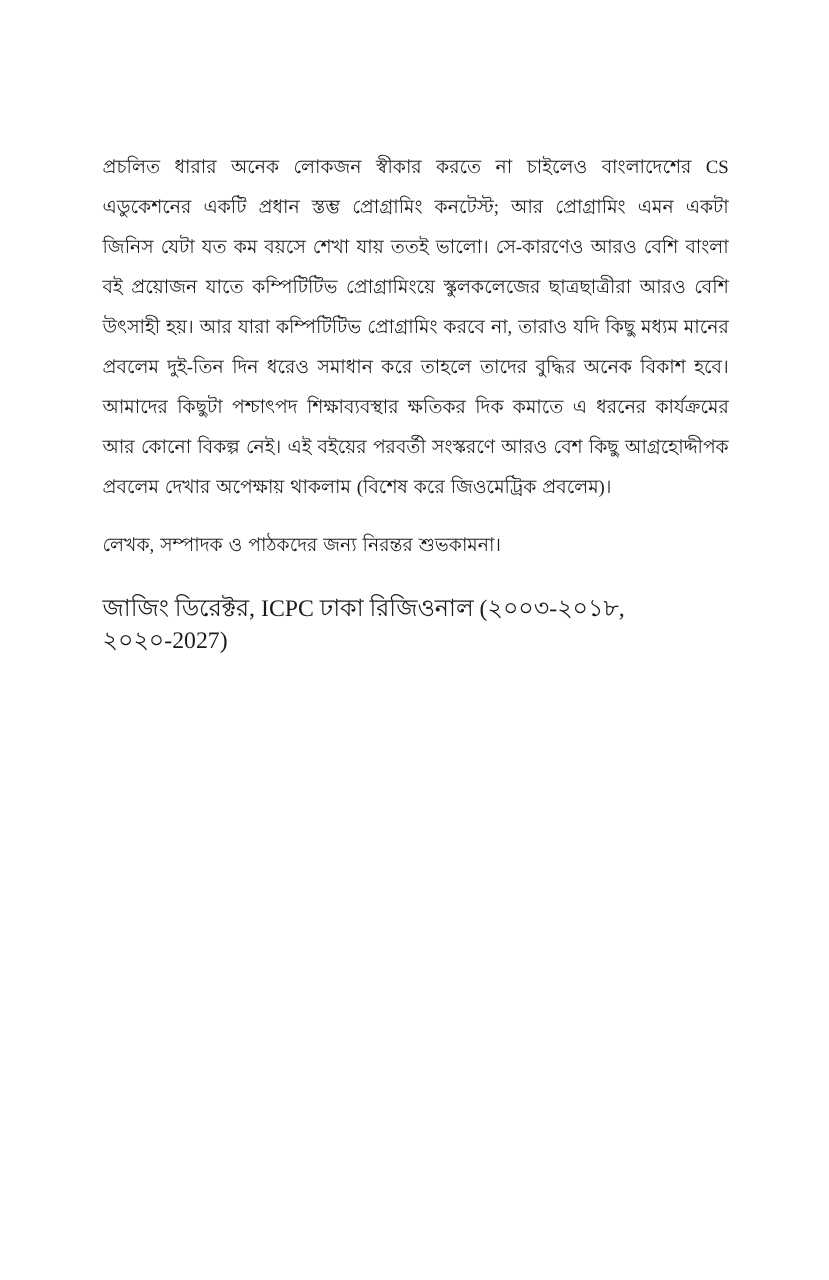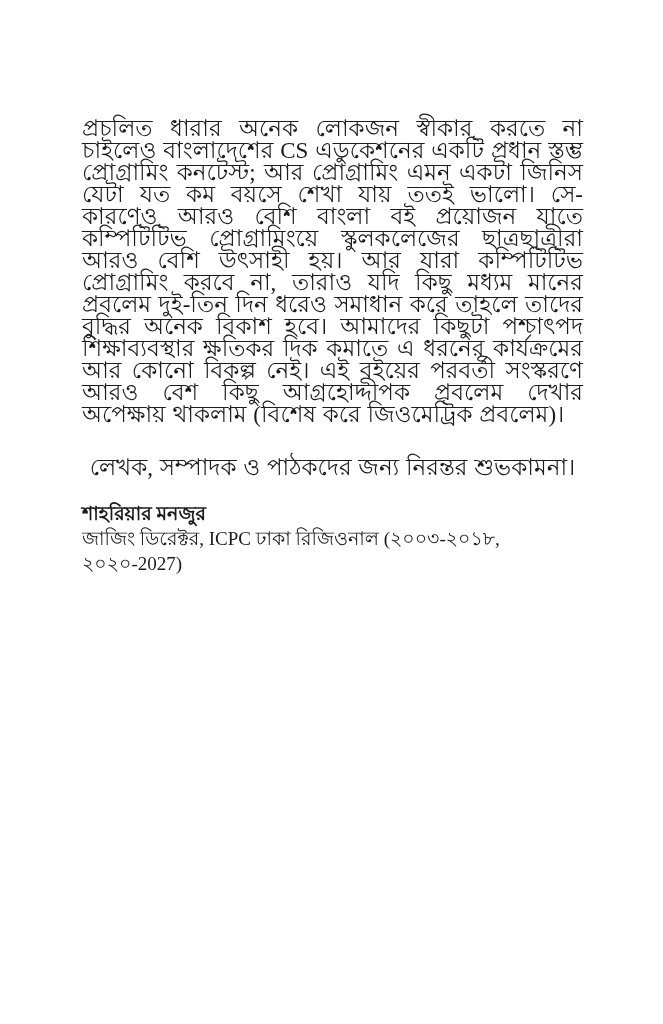--- a/index.html
+++ b/index.html
@@ -16,31 +16,30 @@
     color: #1b1b1b;
   }
   .page {
     position: absolute;
     top: 118px;
     left: 82px;
     width: 501px;
   }
   .para {
     margin: 0;
-    font-size: 23px;
-    line-height: 22px;
+    font-size: 15px;
+    line-height: 32px;
     word-spacing: 1px;
   }
   .para.justified {
     text-align: justify;
     text-justify: inter-word;
   }
   .wellwishes {
-    margin-top: 31px;
-    text-align: center;
+    margin-top: 15px;
   }
   .signature {
     margin-top: 22px;
   }
   .signature .name {
     font-weight: bold;
   }
   .signature p {
     margin: 0;
     font-size: 19px;
@@ -50,17 +49,16 @@
 </head>
 <body>
 
 <div class="page">
 
   <p class="para justified">প্রচলিত ধারার অনেক লোকজন স্বীকার করতে না চাইলেও বাংলাদেশের CS এডুকেশনের একটি প্রধান স্তম্ভ প্রোগ্রামিং কনটেস্ট; আর প্রোগ্রামিং এমন একটা জিনিস যেটা যত কম বয়সে শেখা যায় ততই ভালো। সে-কারণেও আরও বেশি বাংলা বই প্রয়োজন যাতে কম্পিটিটিভ প্রোগ্রামিংয়ে স্কুলকলেজের ছাত্রছাত্রীরা আরও বেশি উৎসাহী হয়। আর যারা কম্পিটিটিভ প্রোগ্রামিং করবে না, তারাও যদি কিছু মধ্যম মানের প্রবলেম দুই-তিন দিন ধরেও সমাধান করে তাহলে তাদের বুদ্ধির অনেক বিকাশ হবে। আমাদের কিছুটা পশ্চাৎপদ শিক্ষাব্যবস্থার ক্ষতিকর দিক কমাতে এ ধরনের কার্যক্রমের আর কোনো বিকল্প নেই। এই বইয়ের পরবর্তী সংস্করণে আরও বেশ কিছু আগ্রহোদ্দীপক প্রবলেম দেখার অপেক্ষায় থাকলাম (বিশেষ করে জিওমেট্রিক প্রবলেম)।</p>
 
   <p class="para wellwishes">লেখক, সম্পাদক ও পাঠকদের জন্য নিরন্তর শুভকামনা।</p>
 
   <div class="signature">
-    <p class="name">শাহরিয়ার মনজুর</p>
     <p>জাজিং ডিরেক্টর, ICPC ঢাকা রিজিওনাল (২০০৩-২০১৮, ২০২০-2027)</p>
   </div>
 
 </div>
 
 </body></html>

